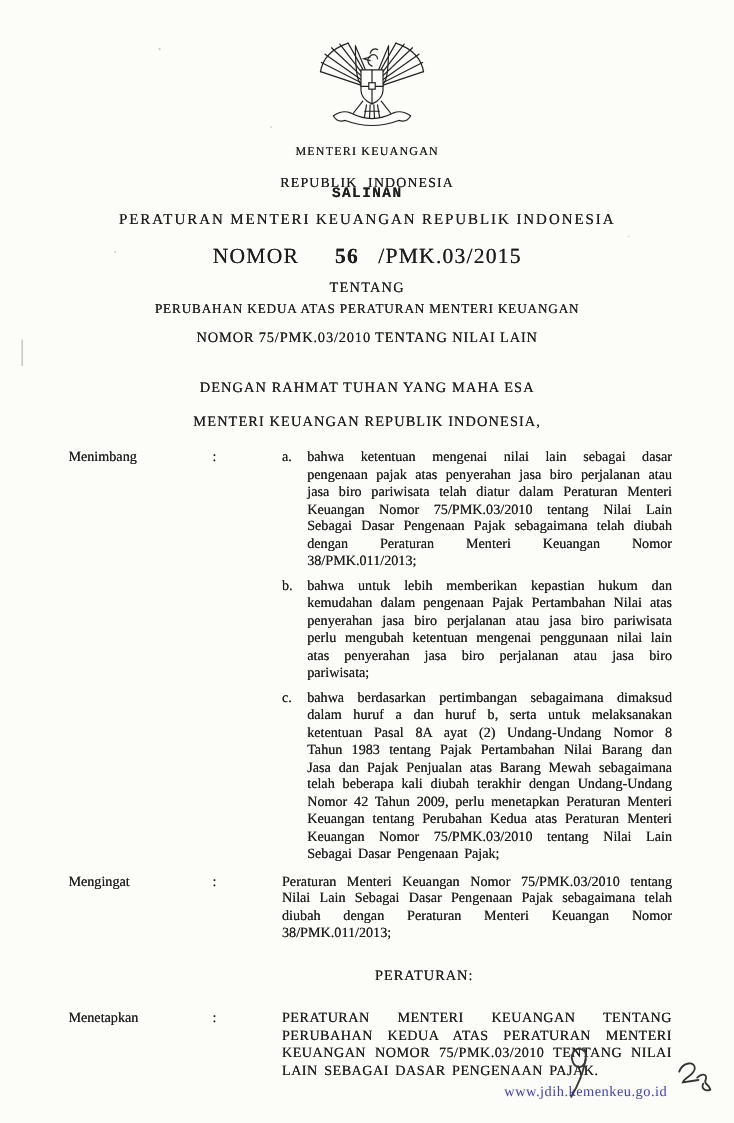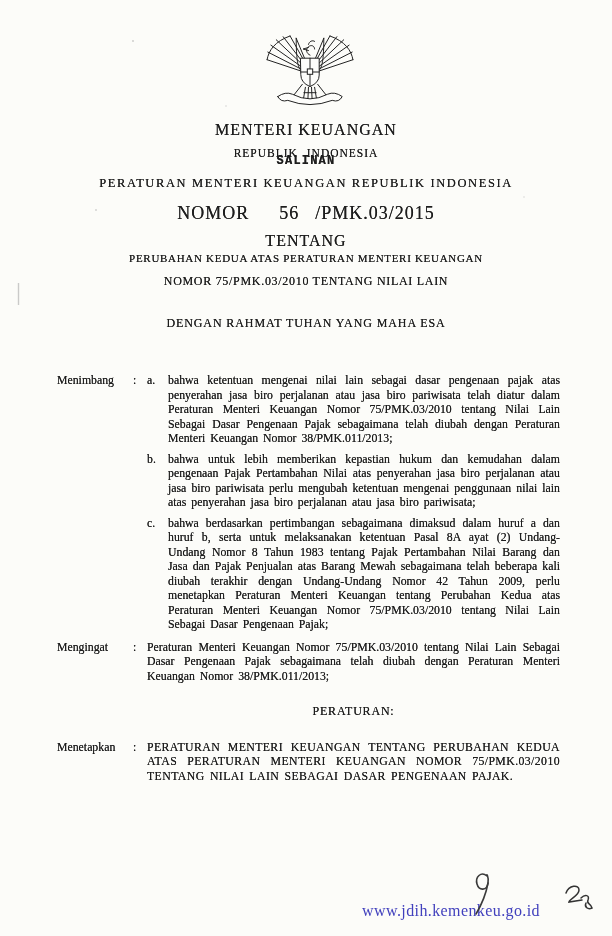--- a/index.html
+++ b/index.html
@@ -4,53 +4,53 @@
 <style>
   * { margin:0; padding:0; box-sizing:border-box; }
   html,body { background:#9a9a9a; }
   .page {
     position:relative; width:612px; height:936px; margin:0 auto;
     background:#fcfcf9; color:#1d1d1d; overflow:hidden;
     font-family:"Liberation Serif","DejaVu Serif",serif;
     text-shadow:0 0 0.45px rgba(25,25,25,0.85);
   }
   .cline { position:absolute; left:0; right:0; text-align:center; white-space:nowrap; }
-  .ministry1 { top:121px; font-size:16px; letter-spacing:1px; }
+  .ministry1 { top:121px; font-size:10px; letter-spacing:1px; }
   .ministry2 { top:147px; font-size:11.5px; letter-spacing:1px; word-spacing:5px; }
   .salinan   { top:154px; font-size:12px; font-weight:bold; letter-spacing:1.2px;font-family:Liberation Mono, monospace; }
   .regtitle  { top:176px; font-size:12.5px; letter-spacing:1.6px; }
   .nomorline { top:203px; font-size:18px; letter-spacing:1px; display:flex; justify-content:center; }
-  .nomorline .num    { margin-left:30px; }
+  .nomorline .num    { margin-left:30px;font-weight:bold; }
   .nomorline .suffix { margin-left:16px; }
-  .tentang   { top:232px; font-size:16px; letter-spacing:1px; }
+  .tentang   { top:232px; font-size:12px; letter-spacing:1px; }
   .subj1     { top:252px; font-size:11px; letter-spacing:0.7px; }
   .subj2     { top:274px; font-size:12px; letter-spacing:0.7px; }
   .subj3     { top:289px; font-size:12px; letter-spacing:0.7px; }
   .grace     { top:316px; font-size:12px; letter-spacing:0.9px; }
   .authority { top:344px; font-size:12px; letter-spacing:0.9px; }
 
   .bodyblock { position:absolute; left:57px; top:373px; width:503px;
                font-size:11.8px; line-height:14.5px; }
-  .row { display:flex; align-items:flex-start; }
+  .row { display:flex; align-items:flex-start;gap:44px; }
   .row .lbl   { width:76px; flex:none; }
   .row .colon { width:14px; flex:none; }
   .row .content { flex:1; }
   .item { display:flex; margin-bottom:6px; }
   .item:last-child { margin-bottom:0; }
   .item .letter { width:21px; flex:none; }
   .item .text { flex:1; text-align:justify; word-spacing:2px; }
   .just { text-align:justify; word-spacing:2px; }
   .row-mengingat { margin-top:8px; }
   .memutuskan { padding-left:90px; text-align:center; margin:21px 0;
                 font-size:12px; letter-spacing:0.8px; }
   .caps-decide { text-transform:none; letter-spacing:0.4px; }
 
   .footer-url {
-    position:absolute; top:902px; right:72px;
-    font-size:16px; letter-spacing:0.4px; text-decoration:none;
+    position:absolute; top:902px; right:56px;
+    font-size:12px; letter-spacing:0.4px; text-decoration:none;
     text-shadow:none;
   }
   .overlay { position:absolute; left:0; top:0; pointer-events:none; }
   .emblem  { position:absolute; left:264px; top:30px; }
 </style>
 </head>
 <body>
 
 <div class="page">
 
@@ -111,20 +111,21 @@
   <div class="cline nomorline">
     <span>NOMOR</span>
     <span class="num">56</span>
     <span class="suffix">/PMK.03/2015</span>
   </div>
 
   <div class="cline tentang">TENTANG</div>
   <div class="cline subj1">PERUBAHAN KEDUA ATAS PERATURAN MENTERI KEUANGAN</div>
   <div class="cline subj2">NOMOR 75/PMK.03/2010 TENTANG NILAI LAIN</div>
   <div class="cline grace">DENGAN RAHMAT TUHAN YANG MAHA ESA</div>
+  <div class="cline authority">MENTERI KEUANGAN REPUBLIK INDONESIA,</div>
 
   <div class="bodyblock">
 
     <div class="row">
       <div class="lbl">Menimbang</div>
       <div class="colon">:</div>
       <div class="content">
         <div class="item">
           <span class="letter">a.</span>
           <span class="text">bahwa ketentuan mengenai nilai lain sebagai dasar pengenaan pajak atas penyerahan jasa biro perjalanan atau jasa biro pariwisata telah diatur dalam Peraturan Menteri Keuangan Nomor 75/PMK.03/2010 tentang Nilai Lain Sebagai Dasar Pengenaan Pajak sebagaimana telah diubah dengan Peraturan Menteri Keuangan Nomor 38/PMK.011/2013;</span>

